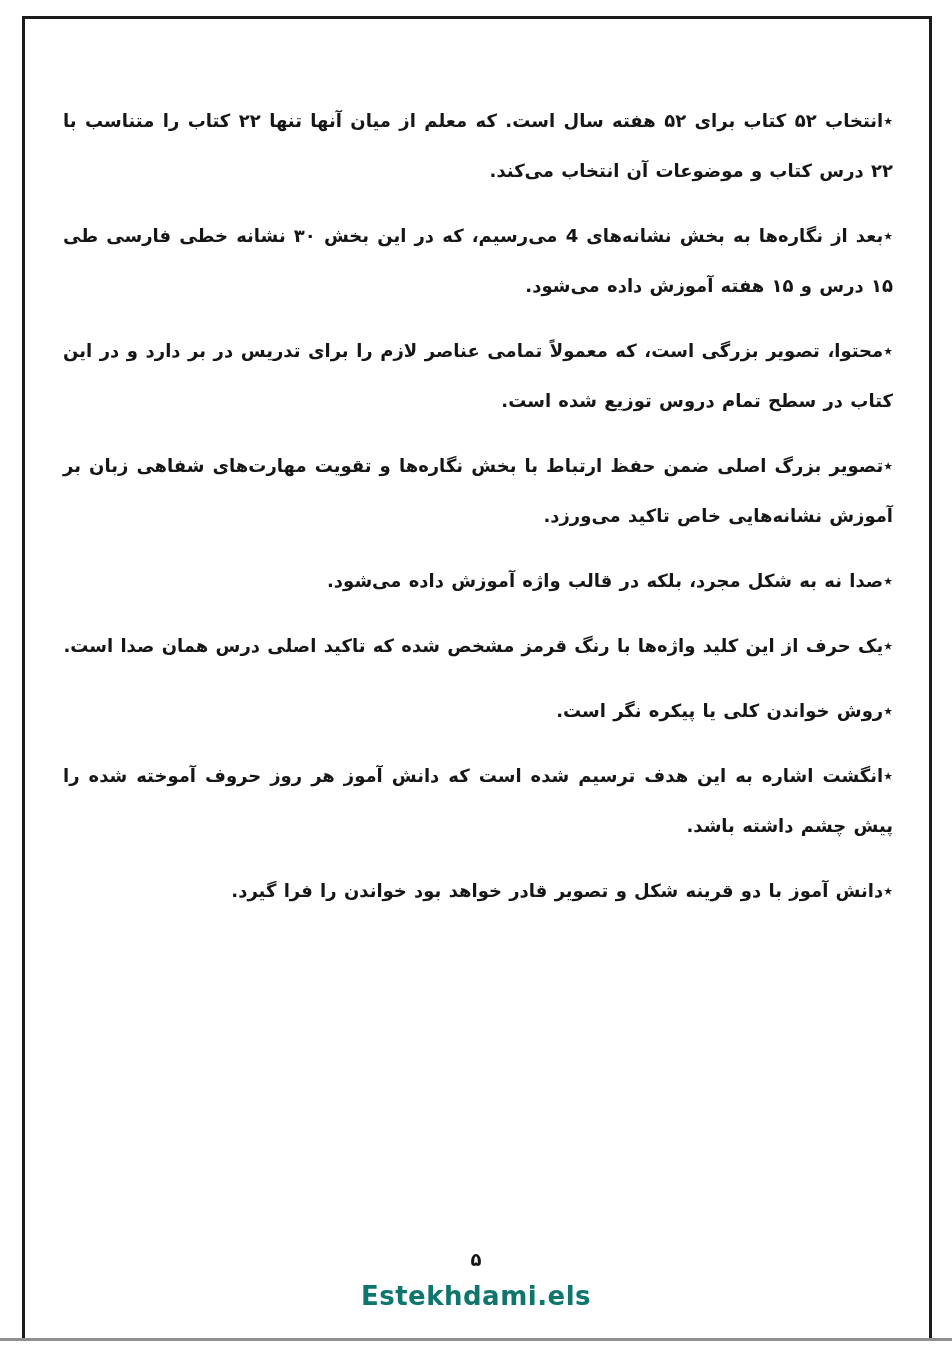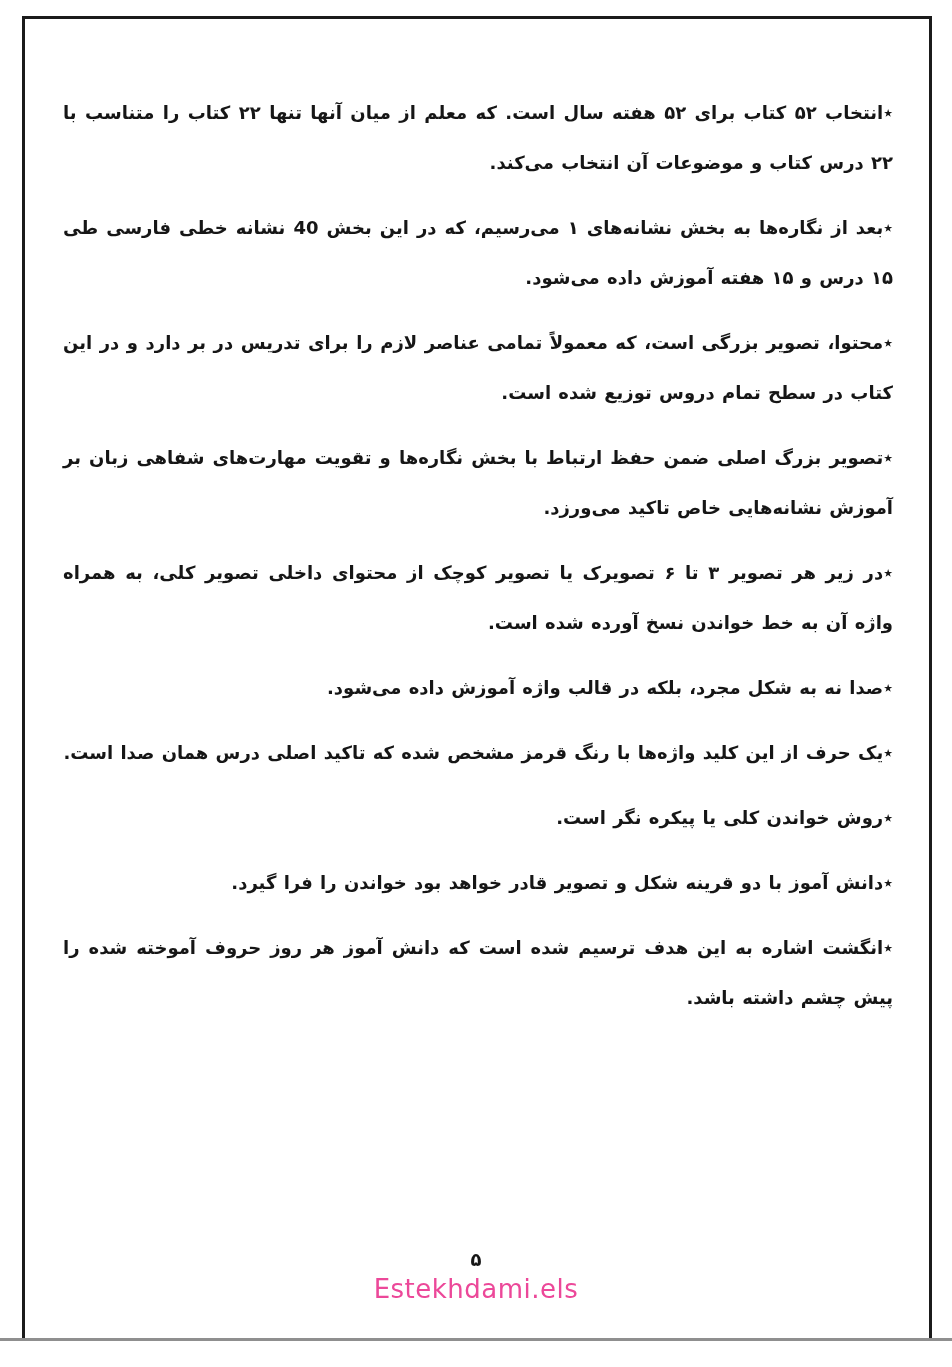--- a/index.html
+++ b/index.html
@@ -33,21 +33,21 @@
     left: 0;
     top: 1338px;
     width: 952px;
     height: 3px;
     background: #8f8f8f;
   }
   .content {
     position: absolute;
     left: 63px;
     right: 59px;
-    top: 88px;
+    top: 96px;
     direction: rtl;
     unicode-bidi: embed;
   }
   .para {
     margin: 0 0 15px 0;
     font-size: 18px;
     font-weight: bold;
     color: #161616;
     line-height: 50px;
     text-align: justify;
@@ -61,46 +61,45 @@
     text-align: center;
   }
   .page-number {
     font-size: 18px;
     font-weight: bold;
     color: #161616;
     line-height: 24px;
     direction: rtl;
   }
   .site-name {
-    margin-top: 2px;
+    margin-top: 9px;
     font-size: 26px;
-    font-weight: normal;
+    font-weight: bold;
     letter-spacing: 0.5px;
-    color: #ec4899;
+    color: #0f766e;
     line-height: 30px;
   }
 </style>
 </head>
 <body>
 
 <div class="canvas">
 
   <div class="page-frame"></div>
 
   <div class="content" dir="rtl" lang="fa">
     <p class="para">٭انتخاب ۵۲ کتاب برای ۵۲ هفته سال است. که معلم از میان آنها تنها ۲۲ کتاب را متناسب با ۲۲ درس کتاب و موضوعات آن انتخاب می‌کند.</p>
-    <p class="para">٭بعد از نگاره‌ها به بخش نشانه‌های ۱ می‌رسیم، که در این بخش 40 نشانه خطی فارسی طی ۱۵ درس و ۱۵ هفته آموزش داده می‌شود.</p>
+    <p class="para">٭بعد از نگاره‌ها به بخش نشانه‌های 4 می‌رسیم، که در این بخش ۳۰ نشانه خطی فارسی طی ۱۵ درس و ۱۵ هفته آموزش داده می‌شود.</p>
     <p class="para">٭محتوا، تصویر بزرگی است، که معمولاً تمامی عناصر لازم را برای تدریس در بر دارد و در این کتاب در سطح تمام دروس توزیع شده است.</p>
     <p class="para">٭تصویر بزرگ اصلی ضمن حفظ ارتباط با بخش نگاره‌ها و تقویت مهارت‌های شفاهی زبان بر آموزش نشانه‌هایی خاص تاکید می‌ورزد.</p>
-    <p class="para">٭در زیر هر تصویر ۳ تا ۶ تصویرک یا تصویر کوچک از محتوای داخلی تصویر کلی، به همراه واژه آن به خط خواندن نسخ آورده شده است.</p>
     <p class="para">٭صدا نه به شکل مجرد، بلکه در قالب واژه آموزش داده می‌شود.</p>
     <p class="para">٭یک حرف از این کلید واژه‌ها با رنگ قرمز مشخص شده که تاکید اصلی درس همان صدا است.</p>
     <p class="para">٭روش خواندن کلی یا پیکره نگر است.</p>
+    <p class="para">٭انگشت اشاره به این هدف ترسیم شده است که دانش آموز هر روز حروف آموخته شده را پیش چشم داشته باشد.</p>
     <p class="para">٭دانش آموز با دو قرینه شکل و تصویر قادر خواهد بود خواندن را فرا گیرد.</p>
-    <p class="para">٭انگشت اشاره به این هدف ترسیم شده است که دانش آموز هر روز حروف آموخته شده را پیش چشم داشته باشد.</p>
   </div>
 
   <div class="footer">
     <div class="page-number">۵</div>
     <div class="site-name">Estekhdami.els</div>
   </div>
 
   <div class="bottom-rule"></div>
 
 </div>

